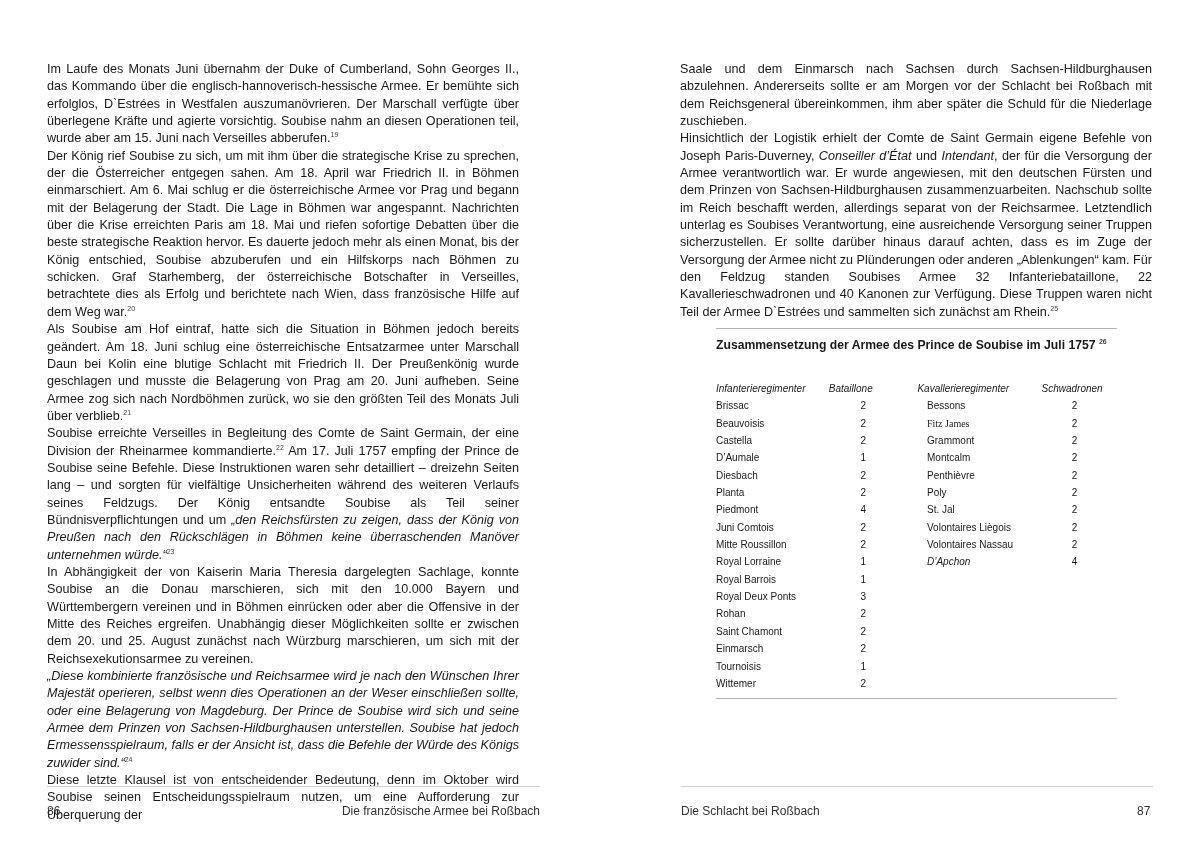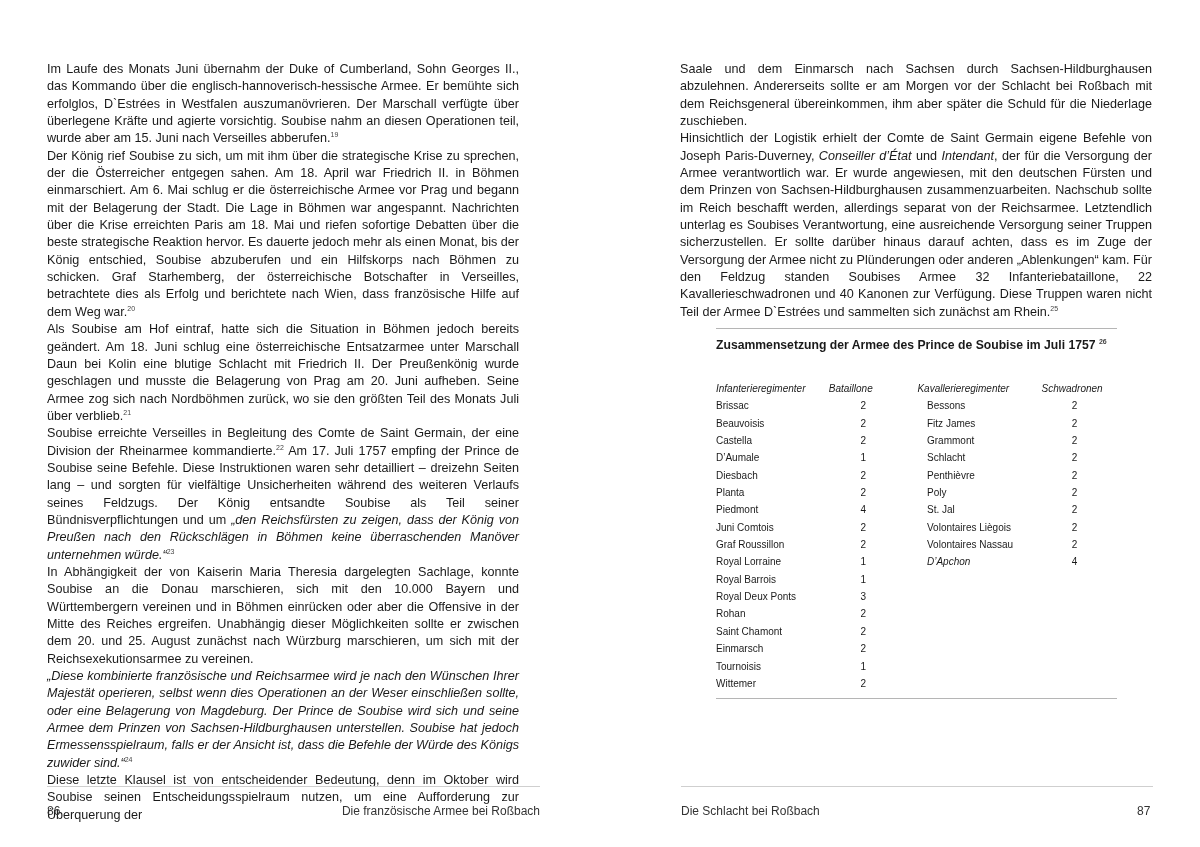--- a/index.html
+++ b/index.html
@@ -69,33 +69,33 @@
       </div>
     <div class="tbl-row">
           <div class="c1">Brissac</div>
           <div class="c2"><span class="n">2</span></div>
           <div class="c3" style="padding-left: 16px; width: 112px;">Bessons</div>
           <div class="c4"><span class="n">2</span></div>
         </div>
         <div class="tbl-row">
           <div class="c1">Beauvoisis</div>
           <div class="c2"><span class="n">2</span></div>
-          <div class="c3" style="padding-left: 16px; width: 112px;">Fitz James</div>
+          <div class="c3" style="padding-left: 16px; width: 112px; font-family: Liberation Serif, serif;">Fitz James</div>
           <div class="c4"><span class="n">2</span></div>
         </div>
         <div class="tbl-row">
           <div class="c1">Castella</div>
           <div class="c2"><span class="n">2</span></div>
           <div class="c3" style="padding-left: 16px; width: 112px;">Grammont</div>
           <div class="c4"><span class="n">2</span></div>
         </div>
         <div class="tbl-row">
           <div class="c1">D’Aumale</div>
           <div class="c2"><span class="n">1</span></div>
-          <div class="c3" style="padding-left: 16px; width: 112px;">Schlacht</div>
+          <div class="c3" style="padding-left: 16px; width: 112px;">Montcalm</div>
           <div class="c4"><span class="n">2</span></div>
         </div>
         <div class="tbl-row">
           <div class="c1">Diesbach</div>
           <div class="c2"><span class="n">2</span></div>
           <div class="c3" style="padding-left: 16px; width: 112px;">Penthièvre</div>
           <div class="c4"><span class="n">2</span></div>
         </div>
         <div class="tbl-row">
           <div class="c1">Planta</div>
@@ -109,21 +109,21 @@
           <div class="c3" style="padding-left: 16px; width: 112px;">St. Jal</div>
           <div class="c4"><span class="n">2</span></div>
         </div>
         <div class="tbl-row">
           <div class="c1">Juni Comtois</div>
           <div class="c2"><span class="n">2</span></div>
           <div class="c3" style="padding-left: 16px; width: 112px;">Volontaires Liègois</div>
           <div class="c4"><span class="n">2</span></div>
         </div>
         <div class="tbl-row">
-          <div class="c1">Graf Roussillon</div>
+          <div class="c1">Mitte Roussillon</div>
           <div class="c2"><span class="n">2</span></div>
           <div class="c3" style="padding-left: 16px; width: 112px;">Volontaires Nassau</div>
           <div class="c4"><span class="n">2</span></div>
         </div>
         <div class="tbl-row">
           <div class="c1">Royal Lorraine</div>
           <div class="c2"><span class="n">1</span></div>
           <div class="c3" style="padding-left: 16px; width: 112px; font-style: italic;">D’Apchon</div>
           <div class="c4"><span class="n">4</span></div>
         </div>

